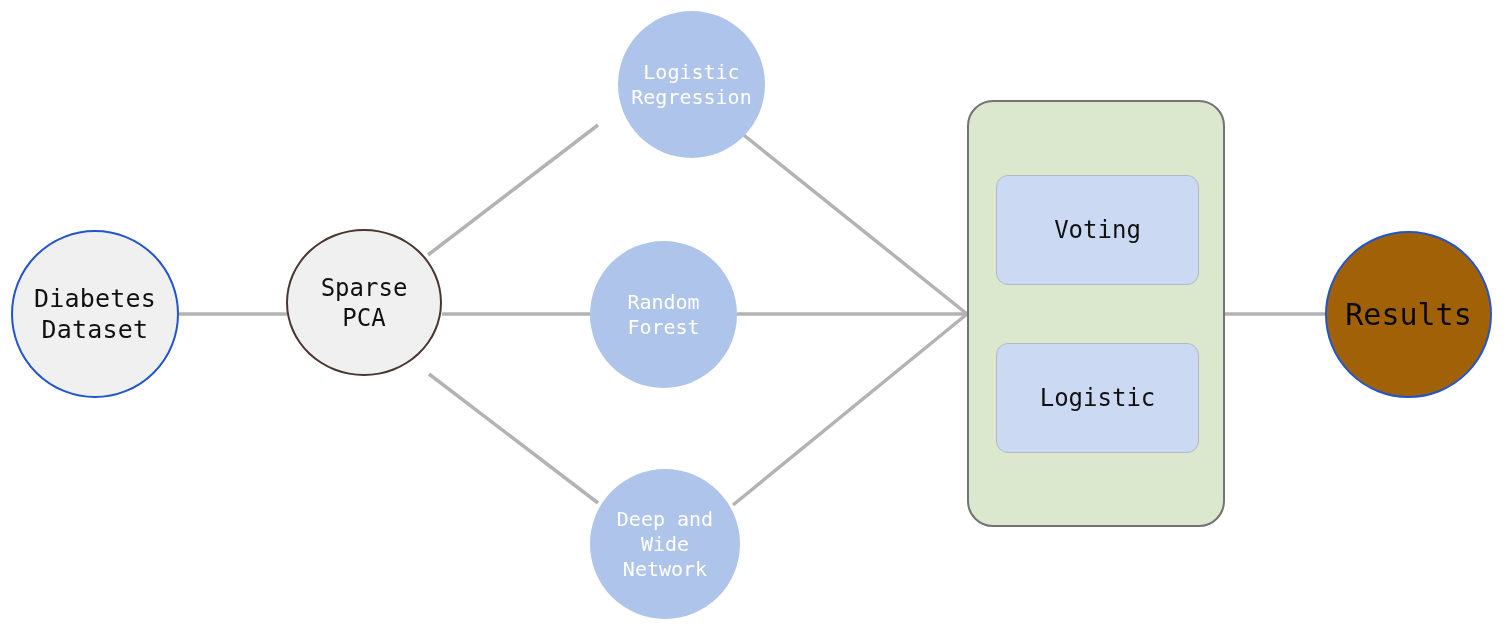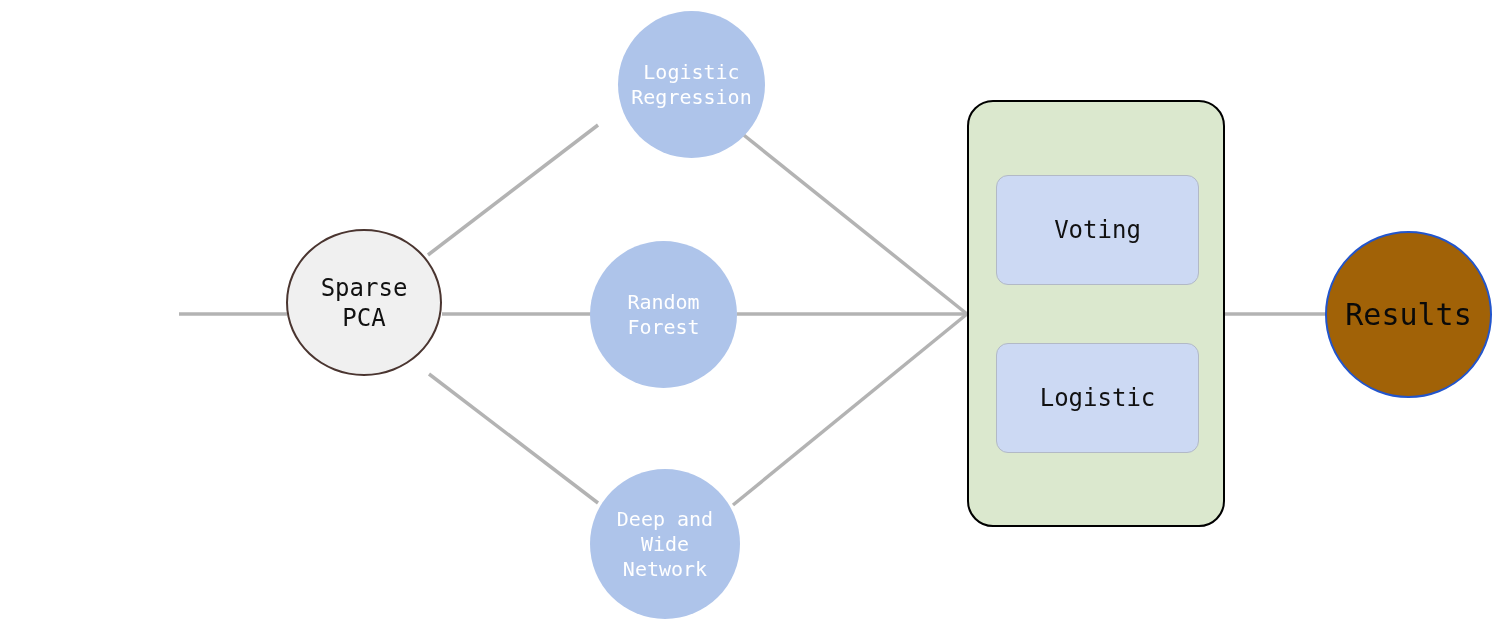--- a/index.html
+++ b/index.html
@@ -91,21 +91,21 @@
     height: 150px;
   }
 
   
   #node-ensemble {
     left: 967px;
     top: 100px;
     width: 258px;
     height: 427px;
     background: #dbe8ce;
-    border: 2px solid #000000;
+    border: 2px solid #737373;
     border-radius: 26px;
     display: block;
   }
   .ensemble-item {
     position: absolute;
     box-sizing: border-box;
     left: 27px;
     width: 203px;
     height: 110px;
     background: #ccd9f3;
@@ -151,20 +151,24 @@
       <line x1="730" y1="124" x2="967" y2="314"></line>
 
       <line x1="737" y1="314" x2="967" y2="314"></line>
 
       <line x1="733" y1="505" x2="967" y2="314"></line>
 
       <line x1="1225" y1="314" x2="1327" y2="314"></line>
     </g>
   </svg>
 
+  <div class="node circle" id="node-dataset">
+    <span>Diabetes
+Dataset</span>
+  </div>
 
   <div class="node circle" id="node-pca">
     <span>Sparse
 PCA</span>
   </div>
 
   <div class="node circle model" id="node-logreg">
     <span>Logistic
 Regression</span>
   </div>

